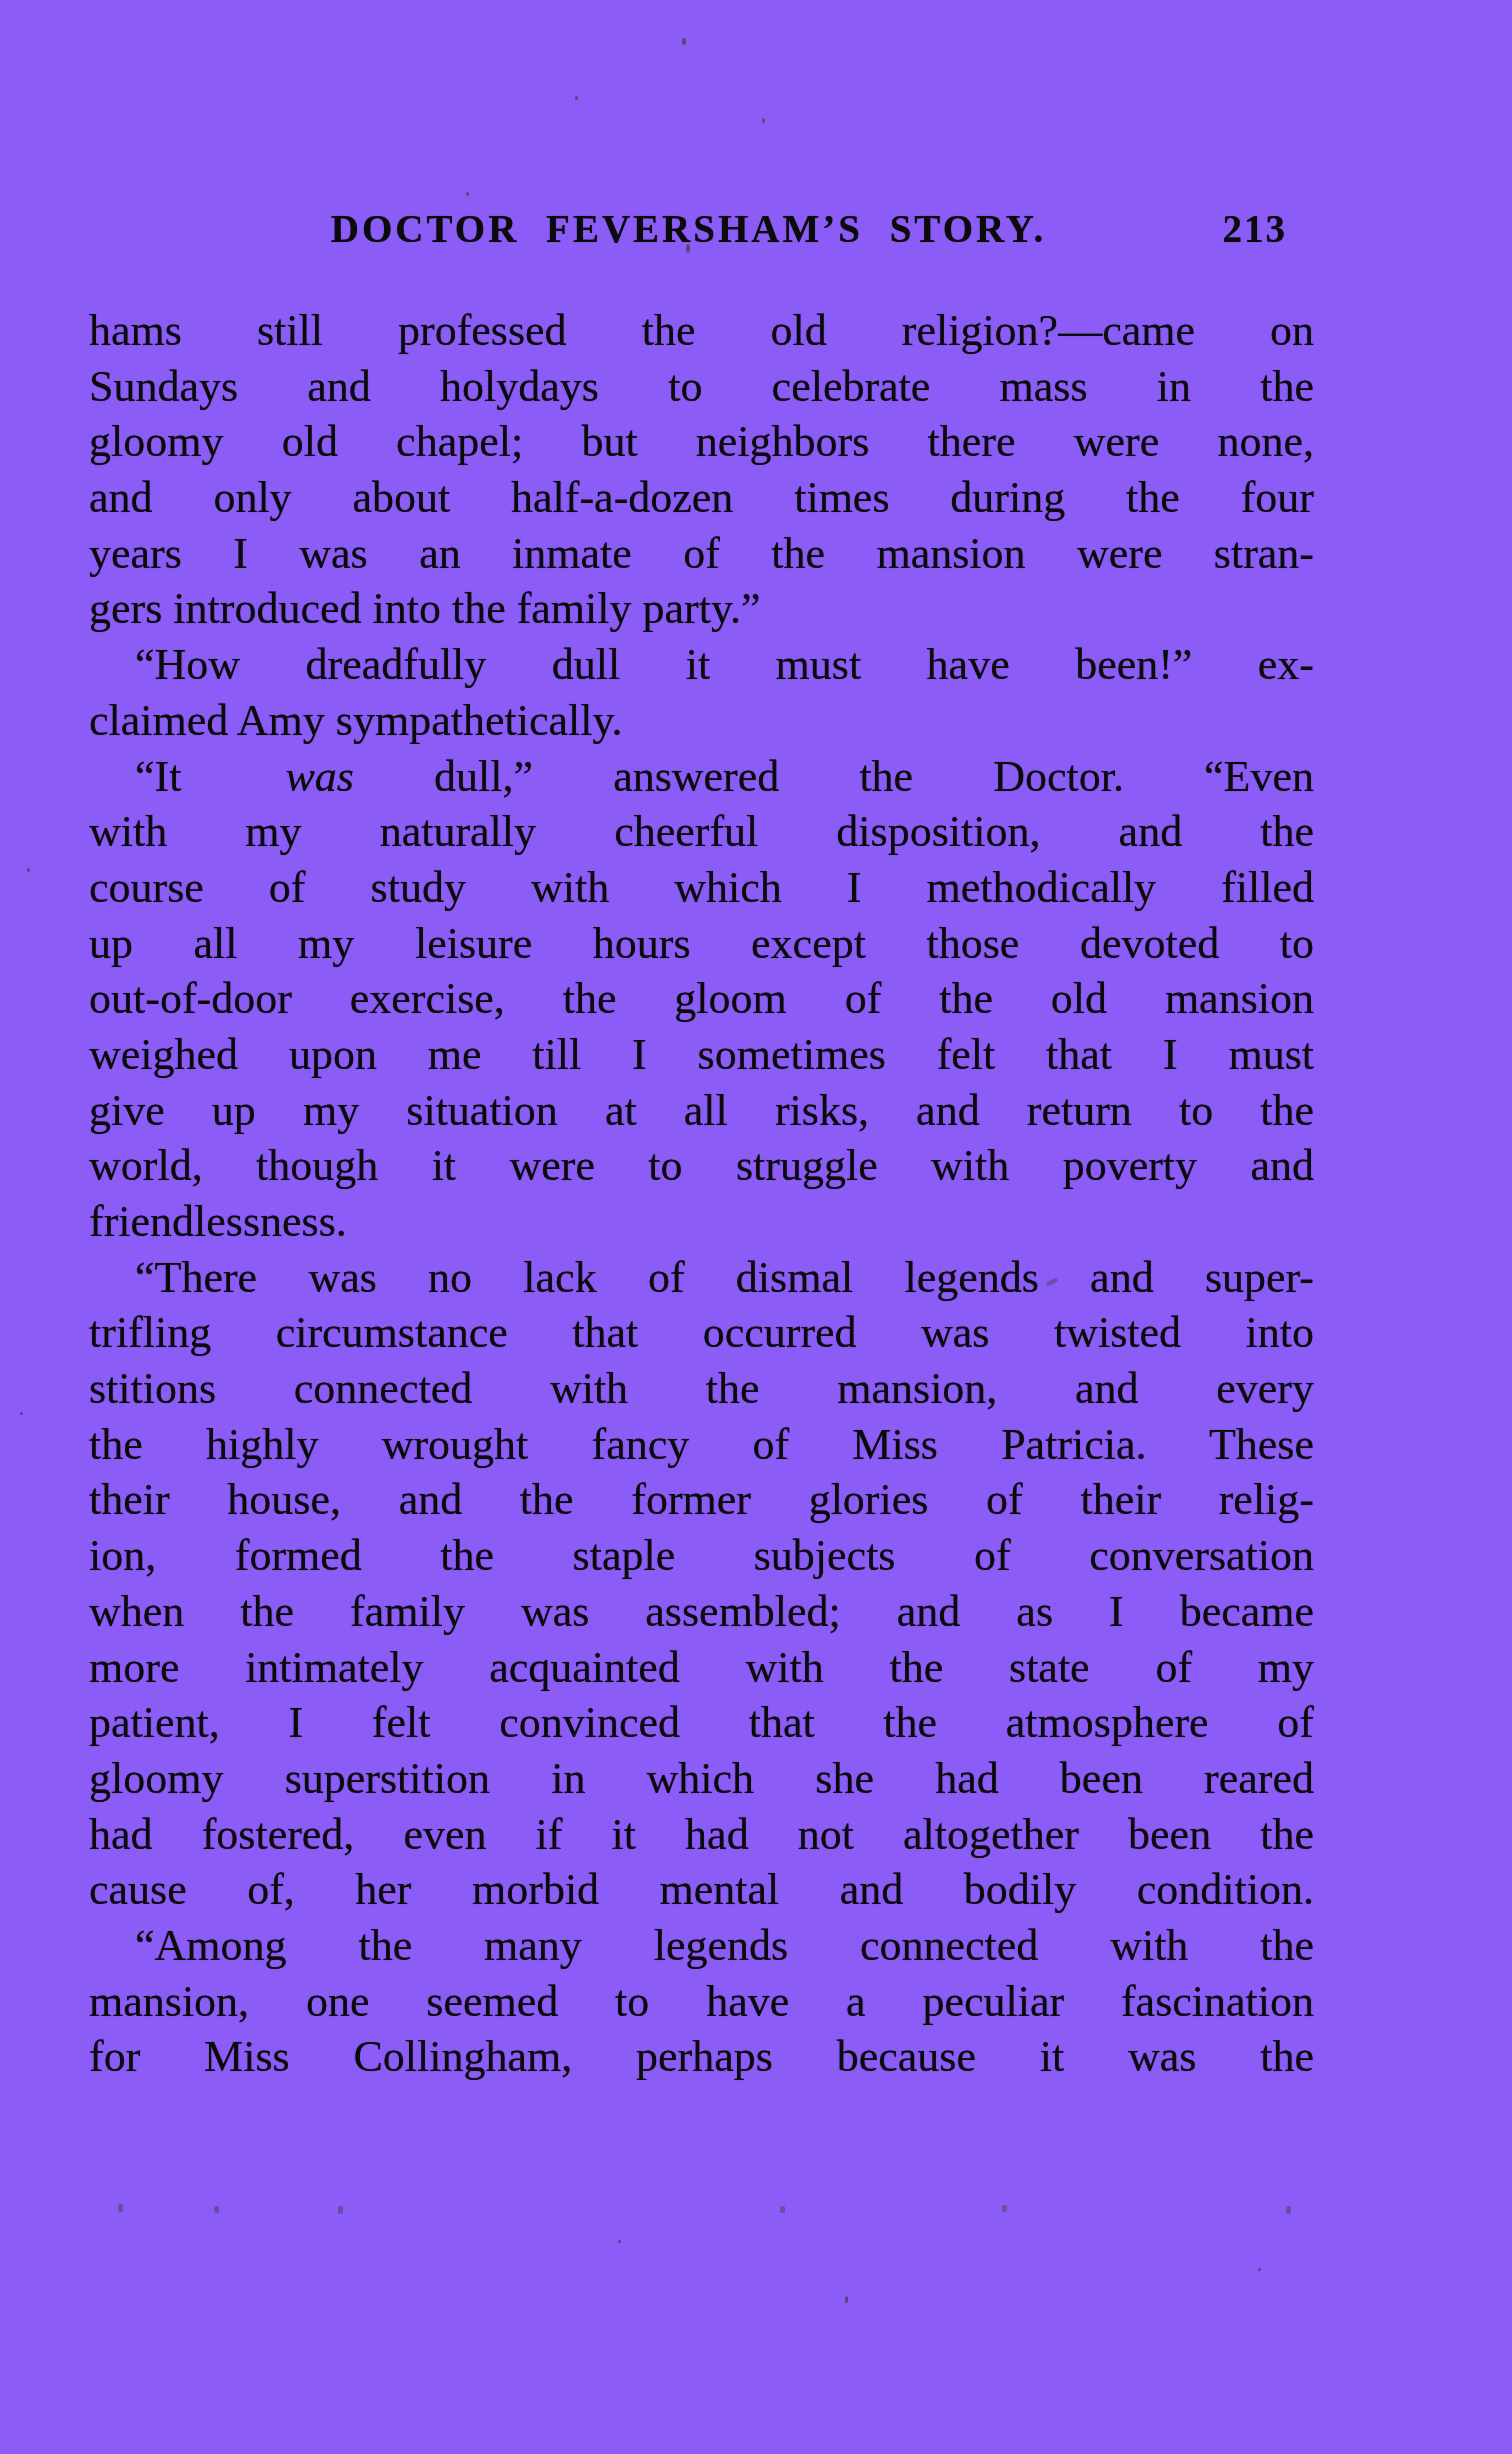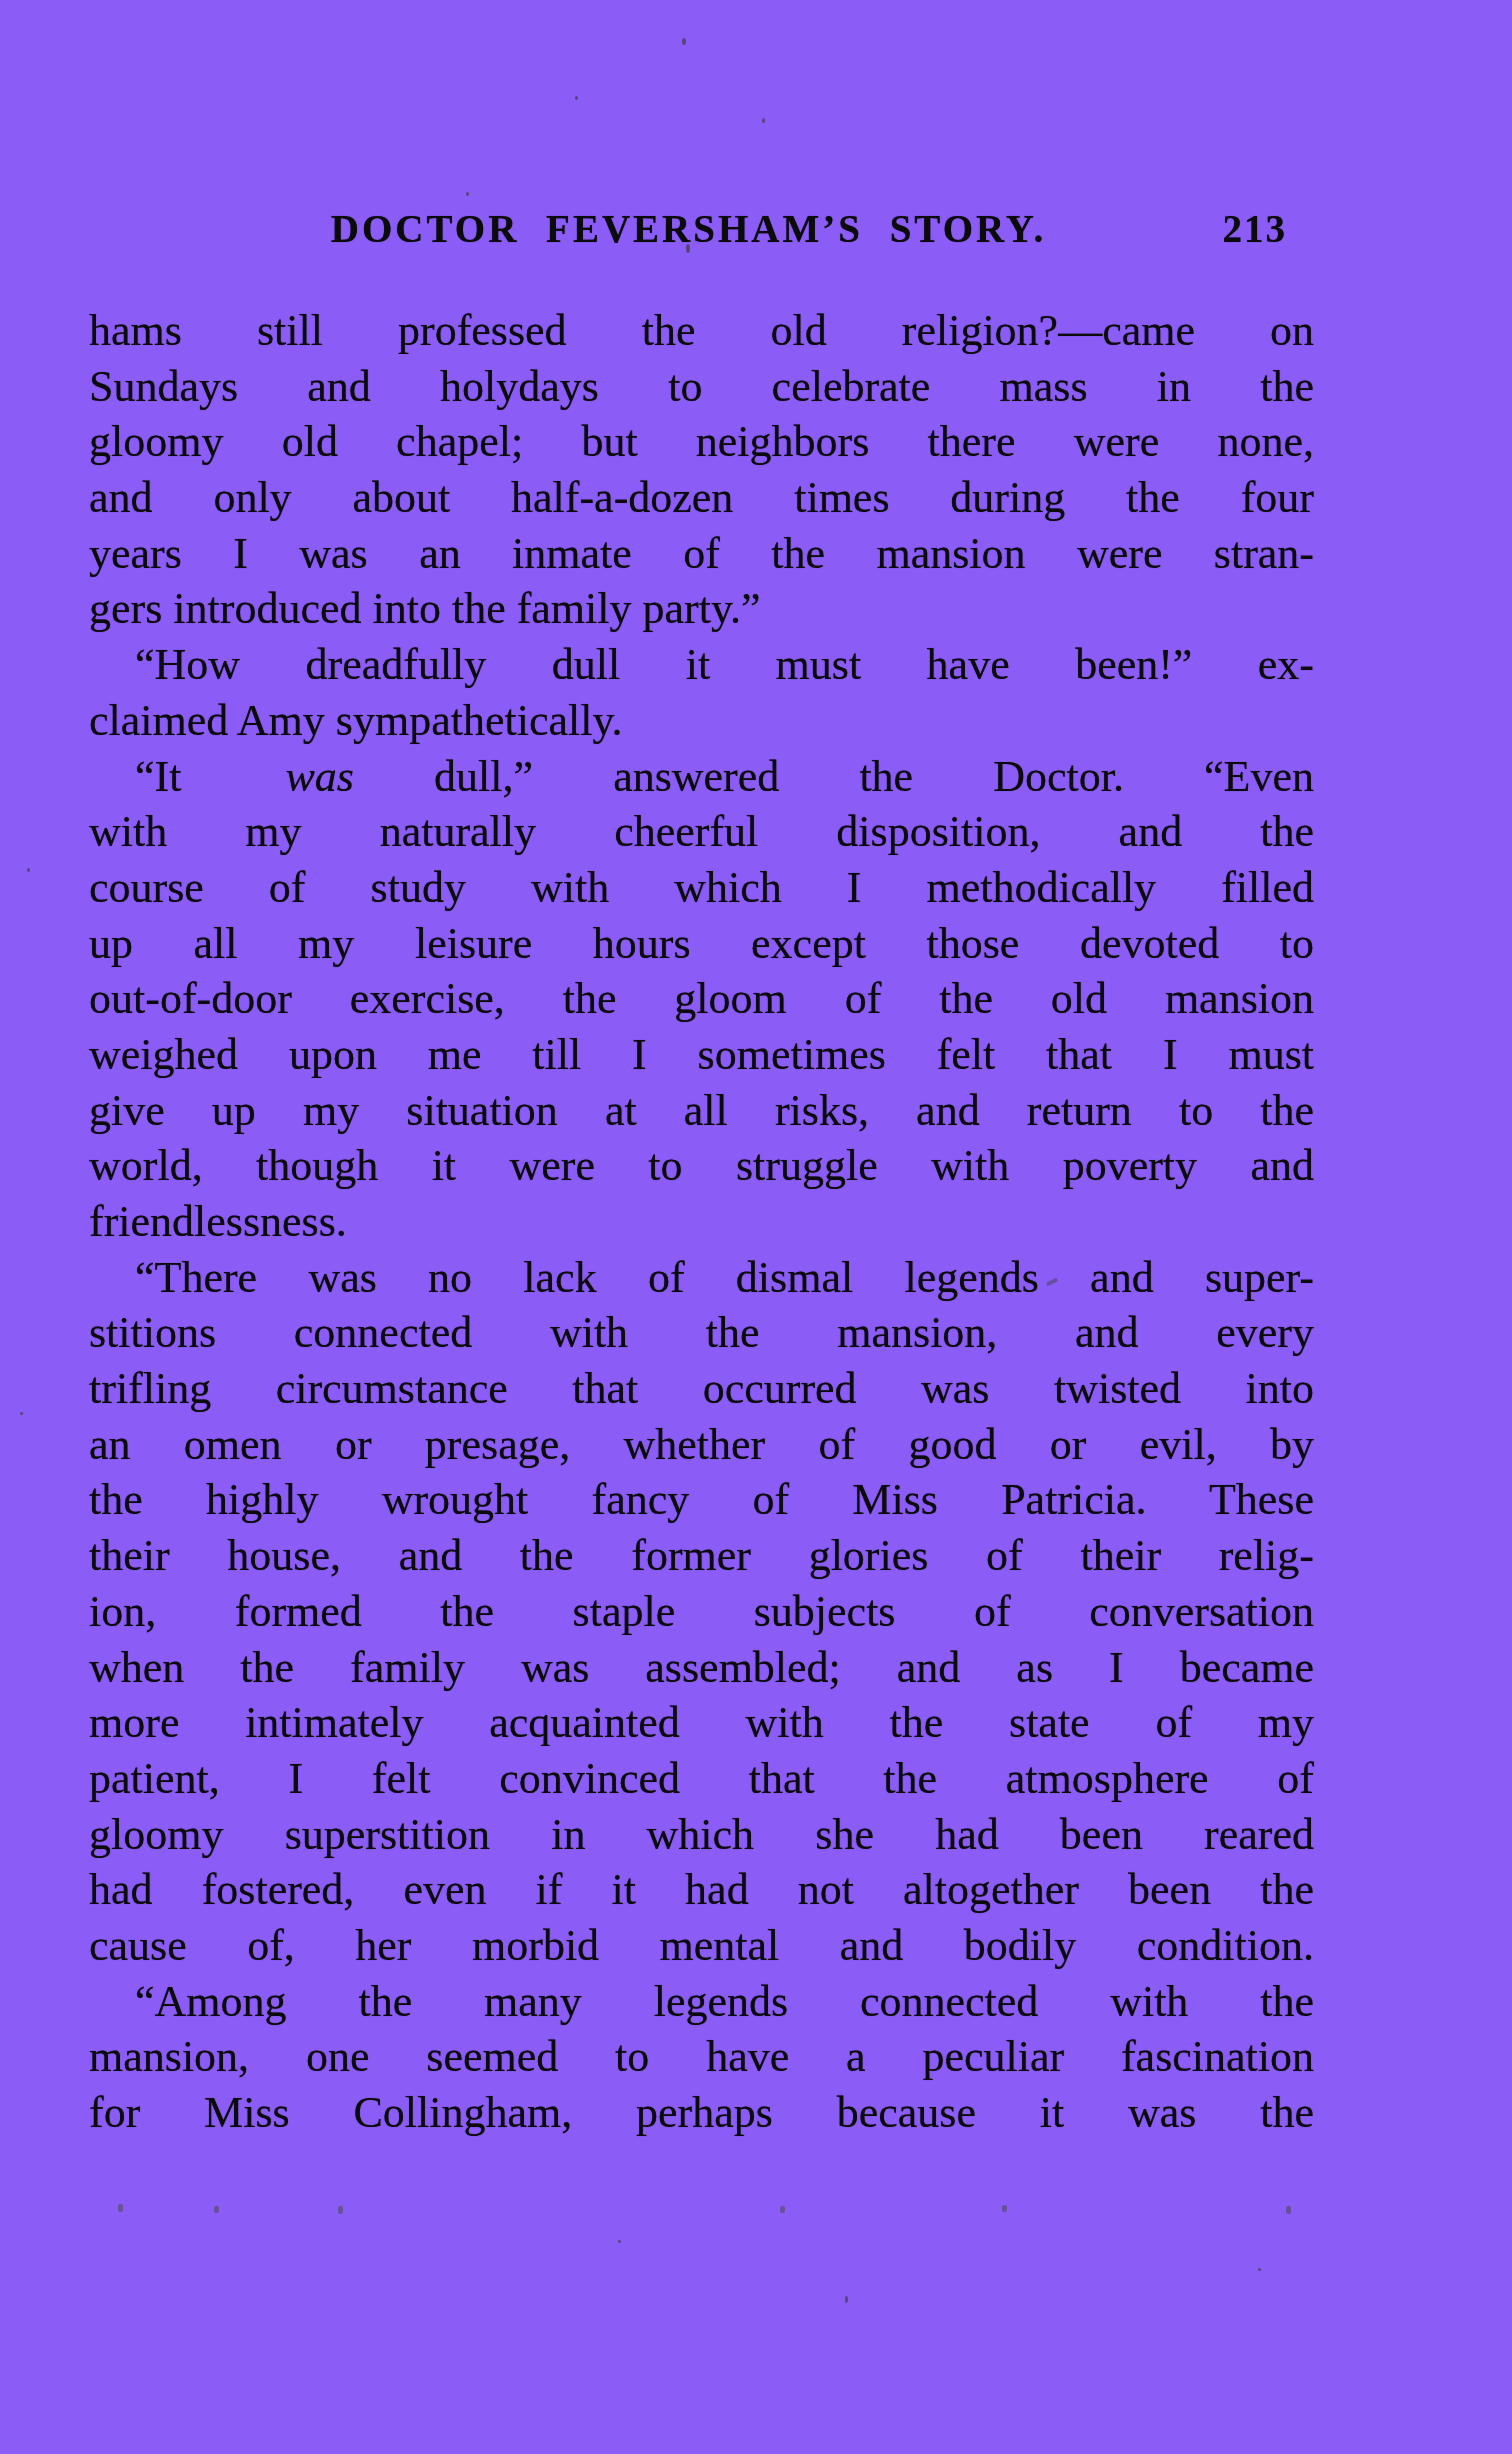--- a/index.html
+++ b/index.html
@@ -64,23 +64,22 @@
     <div class="line j ind"><span>“It </span><i>was</i><span> dull,” answered the Doctor.  “Even</span></div>
     <div class="line j">with my naturally cheerful disposition, and the</div>
     <div class="line j">course of study with which I methodically filled</div>
     <div class="line j">up all my leisure hours except those devoted to</div>
     <div class="line j">out-of-door exercise, the gloom of the old mansion</div>
     <div class="line j">weighed upon me till I sometimes felt that I must</div>
     <div class="line j">give up my situation at all risks, and return to the</div>
     <div class="line j">world, though it were to struggle with poverty and</div>
     <div class="line">friendlessness.</div>
     <div class="line j ind">“There was no lack of dismal legends and super-</div>
+    <div class="line j">trifling circumstance that occurred was twisted into</div>
     <div class="line j">stitions connected with the mansion, and every</div>
-    <div class="line j">trifling circumstance that occurred was twisted into</div>
-    <div class="line j">an omen or presage, whether of good or evil, by</div>
     <div class="line j">the highly wrought fancy of Miss Patricia.  These</div>
     <div class="line j">their house, and the former glories of their relig-</div>
     <div class="line j">ion, formed the staple subjects of conversation</div>
     <div class="line j">when the family was assembled; and as I became</div>
     <div class="line j">more intimately acquainted with the state of my</div>
     <div class="line j">patient, I felt convinced that the atmosphere of</div>
     <div class="line j">gloomy superstition in which she had been reared</div>
     <div class="line j">had fostered, even if it had not altogether been the</div>
     <div class="line j">cause of, her morbid mental and bodily condition.</div>
     <div class="line j ind">“Among the many legends connected with the</div>

